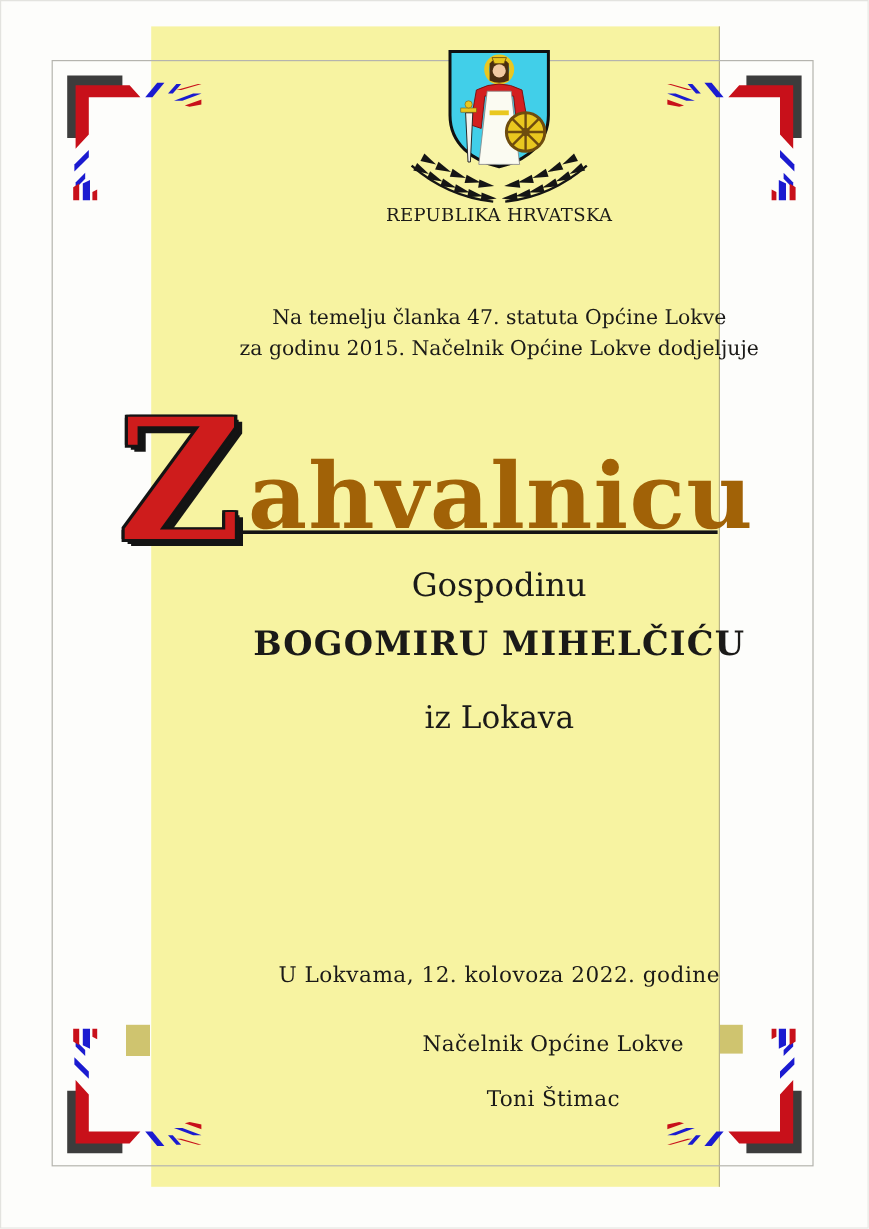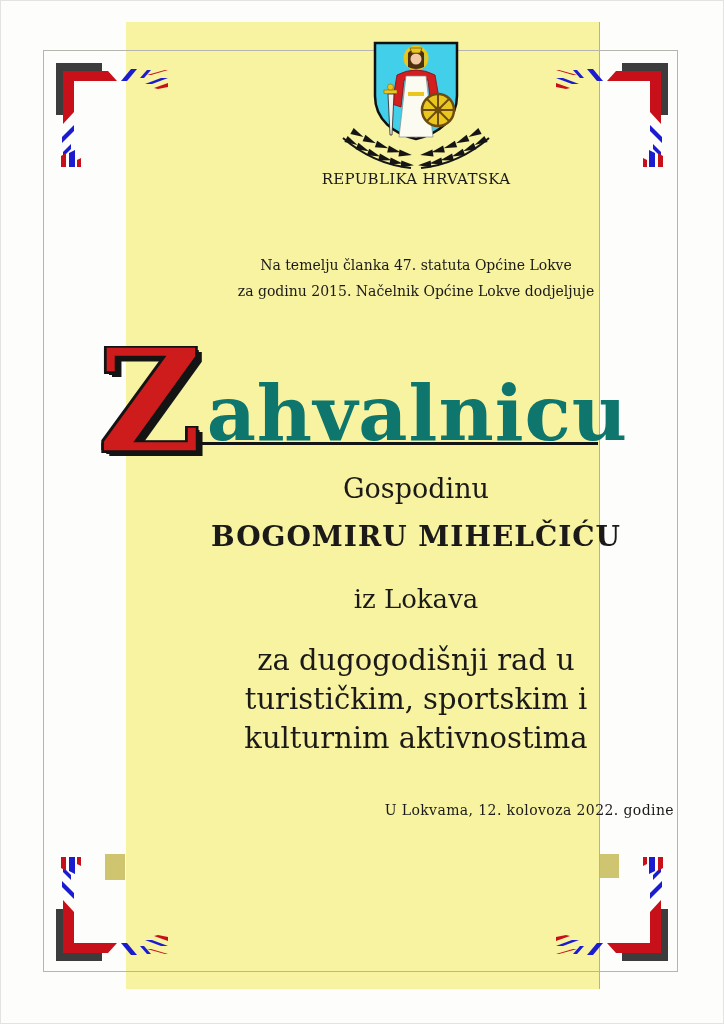--- a/index.html
+++ b/index.html
@@ -35,47 +35,47 @@
   .corner.tr { left:556px; top:55px;  transform:scaleX(-1); }
   .corner.bl { left:48px;  top:857px; transform:scaleY(-1); }
   .corner.br { left:556px; top:857px; transform:scale(-1,-1); }
 
   .band-center { position:absolute; left:126px; width:516px; text-align:center;margin-left:32px; }
 
   .coa { top:40px; height:132px; }
   .coa svg { display:block; margin:0 auto; }
 
   .header   { top:169px; font-size:15px; line-height:21px; letter-spacing:0.3px; }
-  .intro    { top:252px; font-size:14px; line-height:26px; }
+  .intro    { top:252px; font-size:17px; line-height:26px; }
 
   .title-block { position:absolute; left:126px; top:336px; width:474px; height:140px; }
   .title-underline {
     position:absolute; left:10px; right:2px; top:106px; height:3px;
     background:#141414;
   }
   .title-text { position:relative; display:flex; justify-content:center; align-items:flex-start; }
   .dropcap {
     position:relative; top:-6px;
     font-size:142px; line-height:1; font-weight:bold;
     color:var(--title-red, #ce1c1c);
     -webkit-text-stroke:1.5px #141414;
     text-shadow:-2px -1px 0 #141414, 2px -1px 0 #141414, -2px 2px 0 #141414,
                  3px 3px 0 #141414, 6px 5px 0 #141414;
   }
   .title-rest {
     position:relative; top:40px; margin-left:5px;
     font-size:76px; line-height:1; font-weight:bold; letter-spacing:1px;
-    color:#0f766e;
+    color:#a16207;
   }
 
   .salutation     { top:473px; font-size:27px; }
   .recipient-name { top:520px; font-size:28px; font-weight:bold; letter-spacing:1px; }
   .origin         { top:584px; font-size:26px; }
   .body-text      { top:641px; font-size:29px; line-height:39px; }
-  .date-line      { top:802px; font-size:14px; letter-spacing:0.4px;text-align:right; }
+  .date-line      { top:802px; font-size:18px; letter-spacing:0.4px; }
 
   .signature {
     position:absolute; right:154px; top:860px;
     display:flex; flex-direction:column; align-items:center; gap:25px;
     font-size:18px; letter-spacing:0.3px;
   }
 </style>
 </head>
 <body>
 
@@ -187,22 +187,21 @@
     <div class="title-text">
       <span class="dropcap">Z</span>
         <span class="title-rest">ahvalnicu</span>
     </div>
   </div>
 
   <div class="band-center recipient-name">BOGOMIRU MIHELČIĆU</div>
   <div class="band-center salutation">Gospodinu</div>
   <div class="band-center origin">iz Lokava</div>
 
-  <div class="band-center body-text">
-    <div>za dugogodišnji rad u</div>
-    <div>turističkim, sportskim i</div>
-    <div>kulturnim aktivnostima</div>
-  </div>
 
   <div class="band-center date-line">U Lokvama, 12. kolovoza 2022. godine</div>
 
+  <div class="signature">
+    <div>Načelnik Općine Lokve</div>
+    <div>Toni Štimac</div>
+  </div>
 
 </div>
 
 </body></html>

